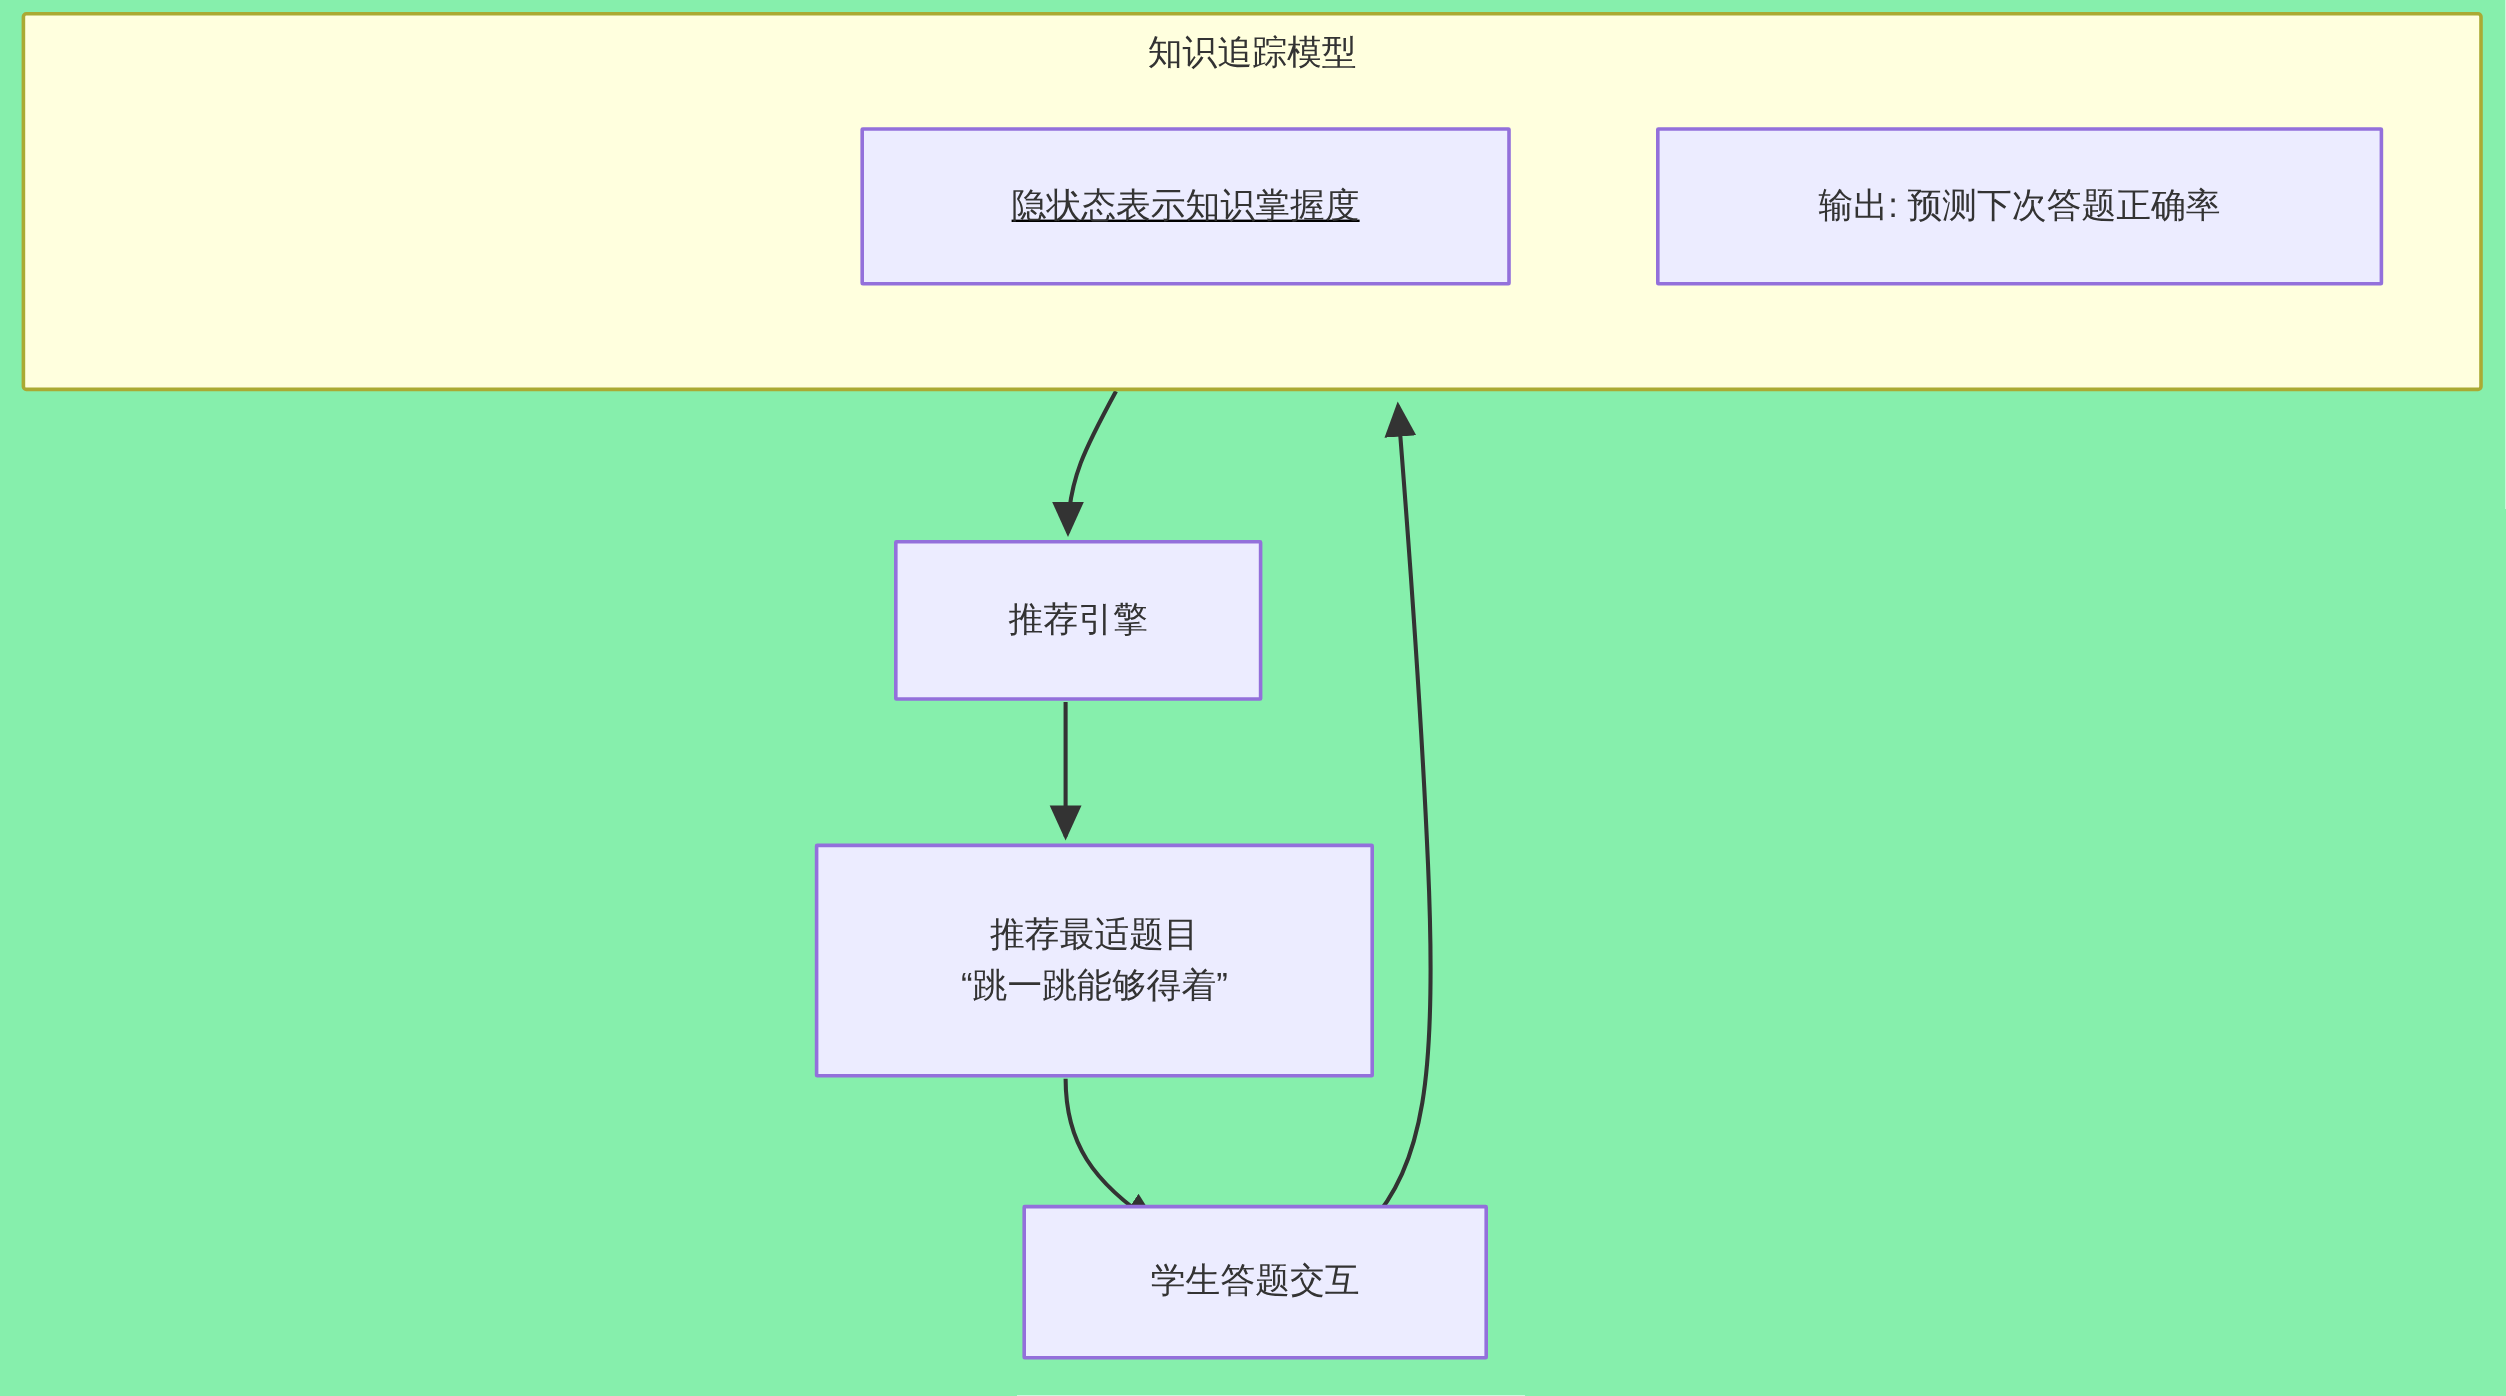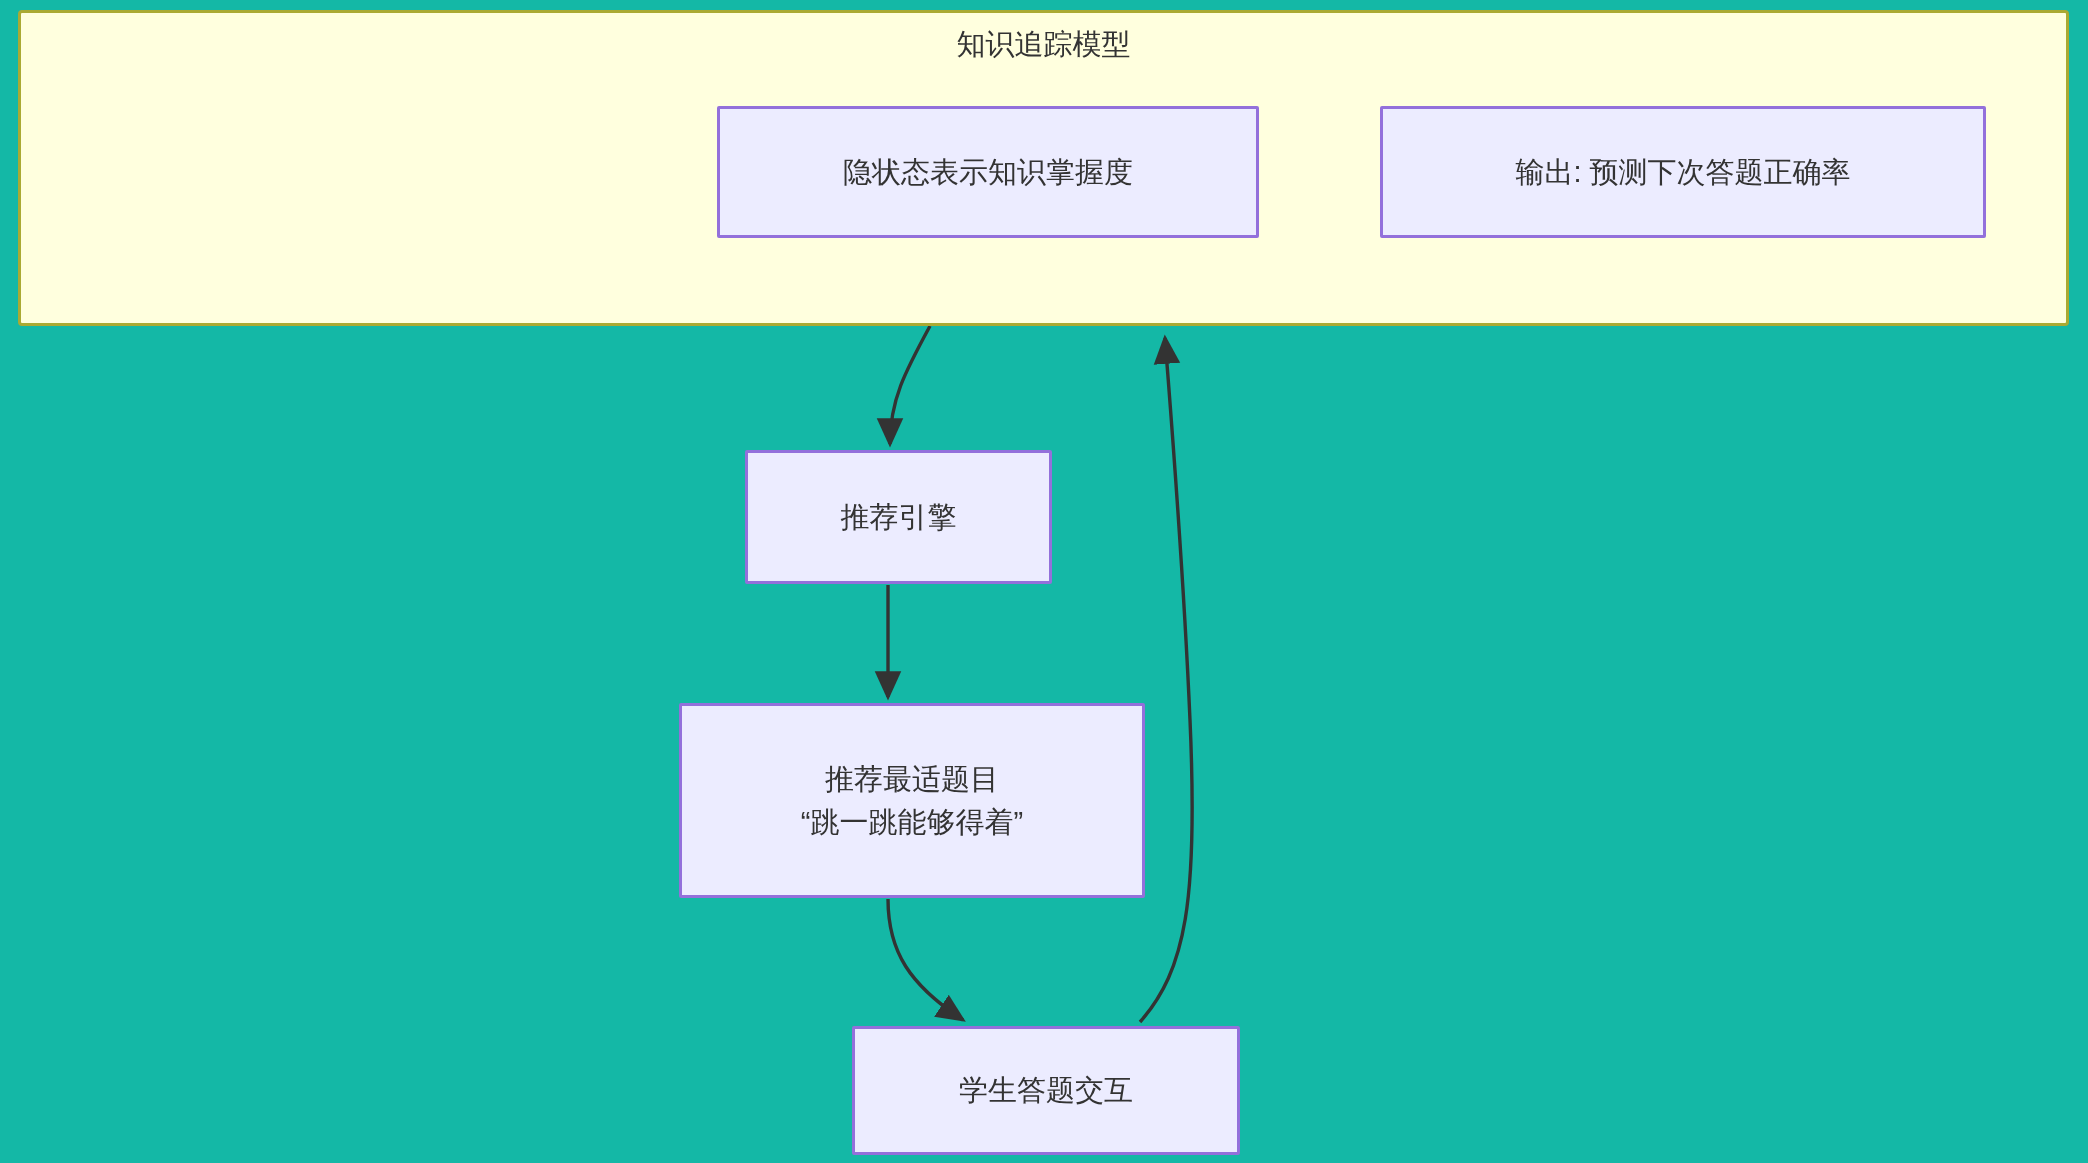--- a/index.html
+++ b/index.html
@@ -8,21 +8,21 @@
     padding: 0;
     background: #ffffff;
   }
   body {
     font-family: "Liberation Sans", "DejaVu Sans", sans-serif;
   }
   #canvas {
     position: relative;
     width: 2088px;
     height: 1163px;
-    background: #14b8a6;
+    background: #86efac;
     overflow: hidden;
   }
   #edges {
     position: absolute;
     left: 0;
     top: 0;
     width: 2088px;
     height: 1163px;
     pointer-events: none;
   }
@@ -79,35 +79,35 @@
 
     <path d="M 888,899 C 888,952 910,985 963,1020" fill="none" stroke="#333333" stroke-width="3.4" marker-end="url(#arrowhead)"></path>
 
     <path d="M 1140,1022 C 1186,970 1198,900 1190,720 C 1183,560 1172,430 1165,338" fill="none" stroke="#333333" stroke-width="3.4" marker-end="url(#arrowhead)"></path>
   </svg>
 
   <div class="cluster" style="left:18px; top:10px; width:2051px; height:316px;">
     <div class="cluster-title" style="top:14px;">知识追踪模型</div>
 
 
-    <div class="node" style="left:696px; top:93px; width:542px; height:132px;">
+    <div class="node" style="left:696px; top:93px; width:542px; height:132px;text-decoration:underline;">
       <span class="node-label">隐状态表示知识掌握度</span>
     </div>
 
     <div class="node" style="left:1359px; top:93px; width:606px; height:132px;">
       <span class="node-label">输出: 预测下次答题正确率</span>
     </div>
   </div>
 
   <div class="node" style="left:733px; top:450px; width:307px; height:134px;margin-left:12px;">
     <span class="node-label">推荐引擎</span>
   </div>
 
   <div class="node" style="left:652px; top:703px; width:466px; height:195px;margin-left:27px;">
     <span class="node-label">推荐最适题目
 “跳一跳能够得着”</span>
   </div>
 
-  <div class="node" style="left:852px; top:1026px; width:388px; height:129px;">
+  <div class="node" style="left:852px; top:1004px; width:388px; height:129px;">
     <span class="node-label">学生答题交互</span>
   </div>
 
 </div>
 
 </body></html>

